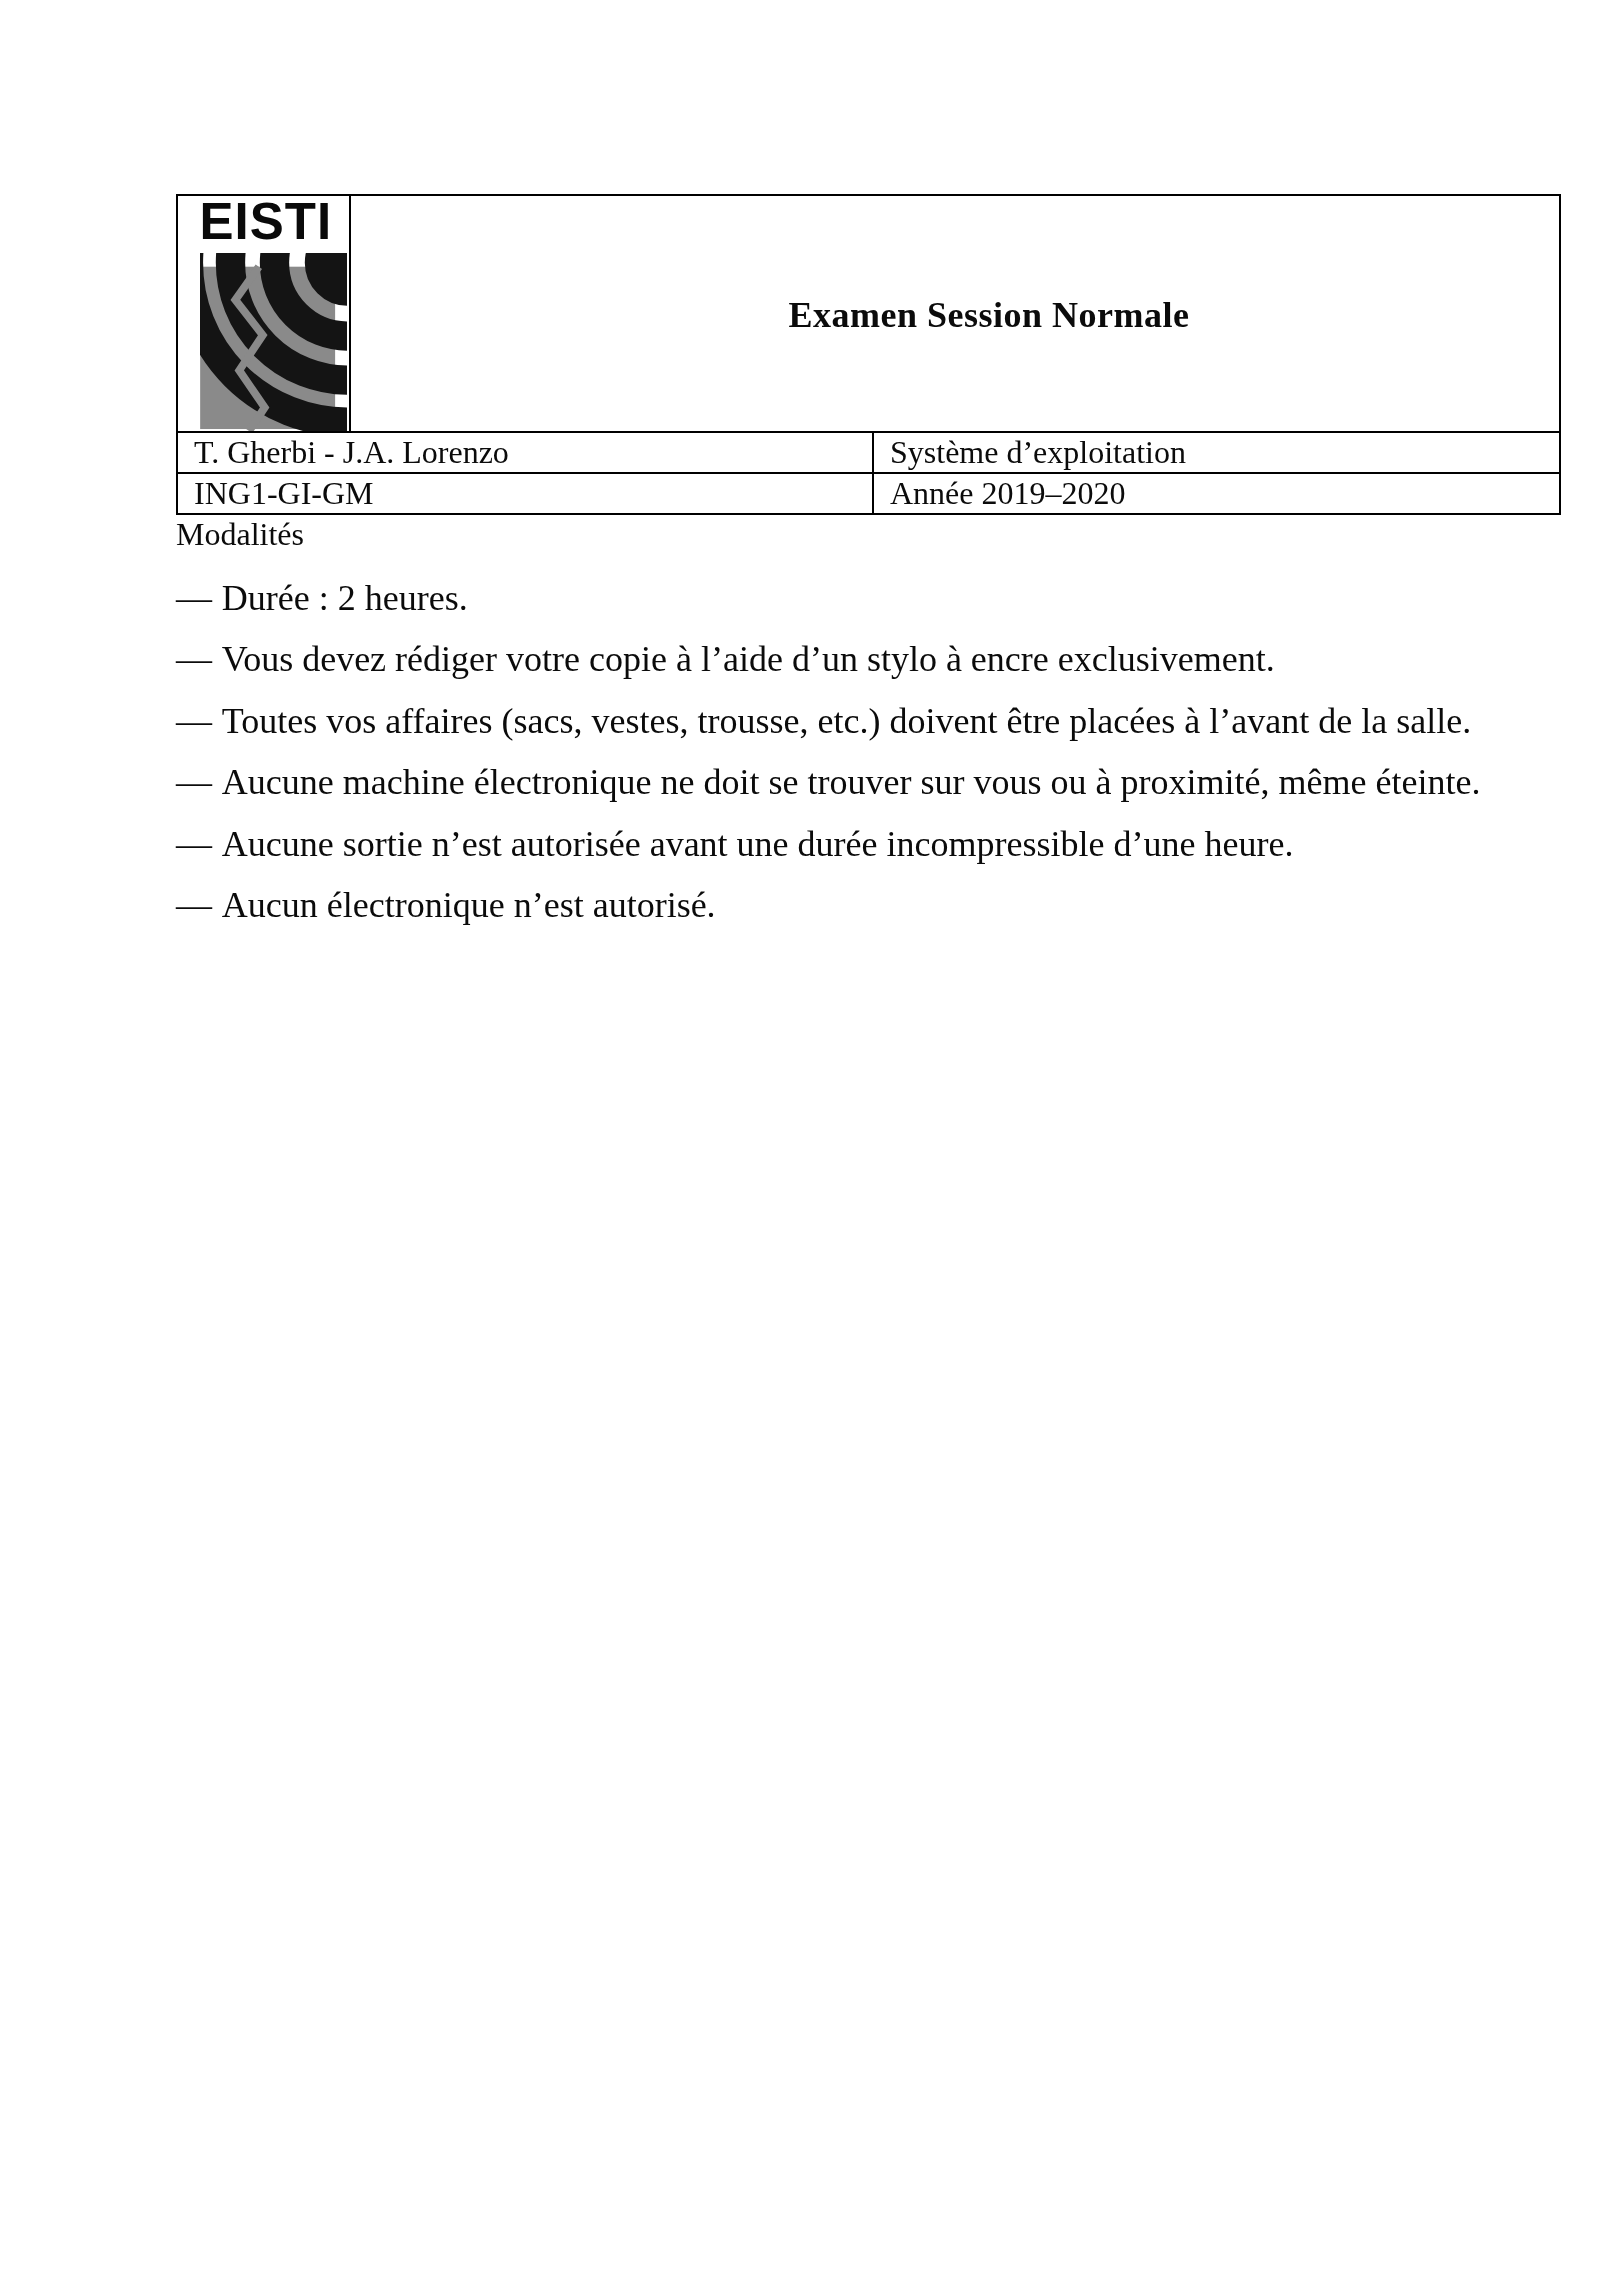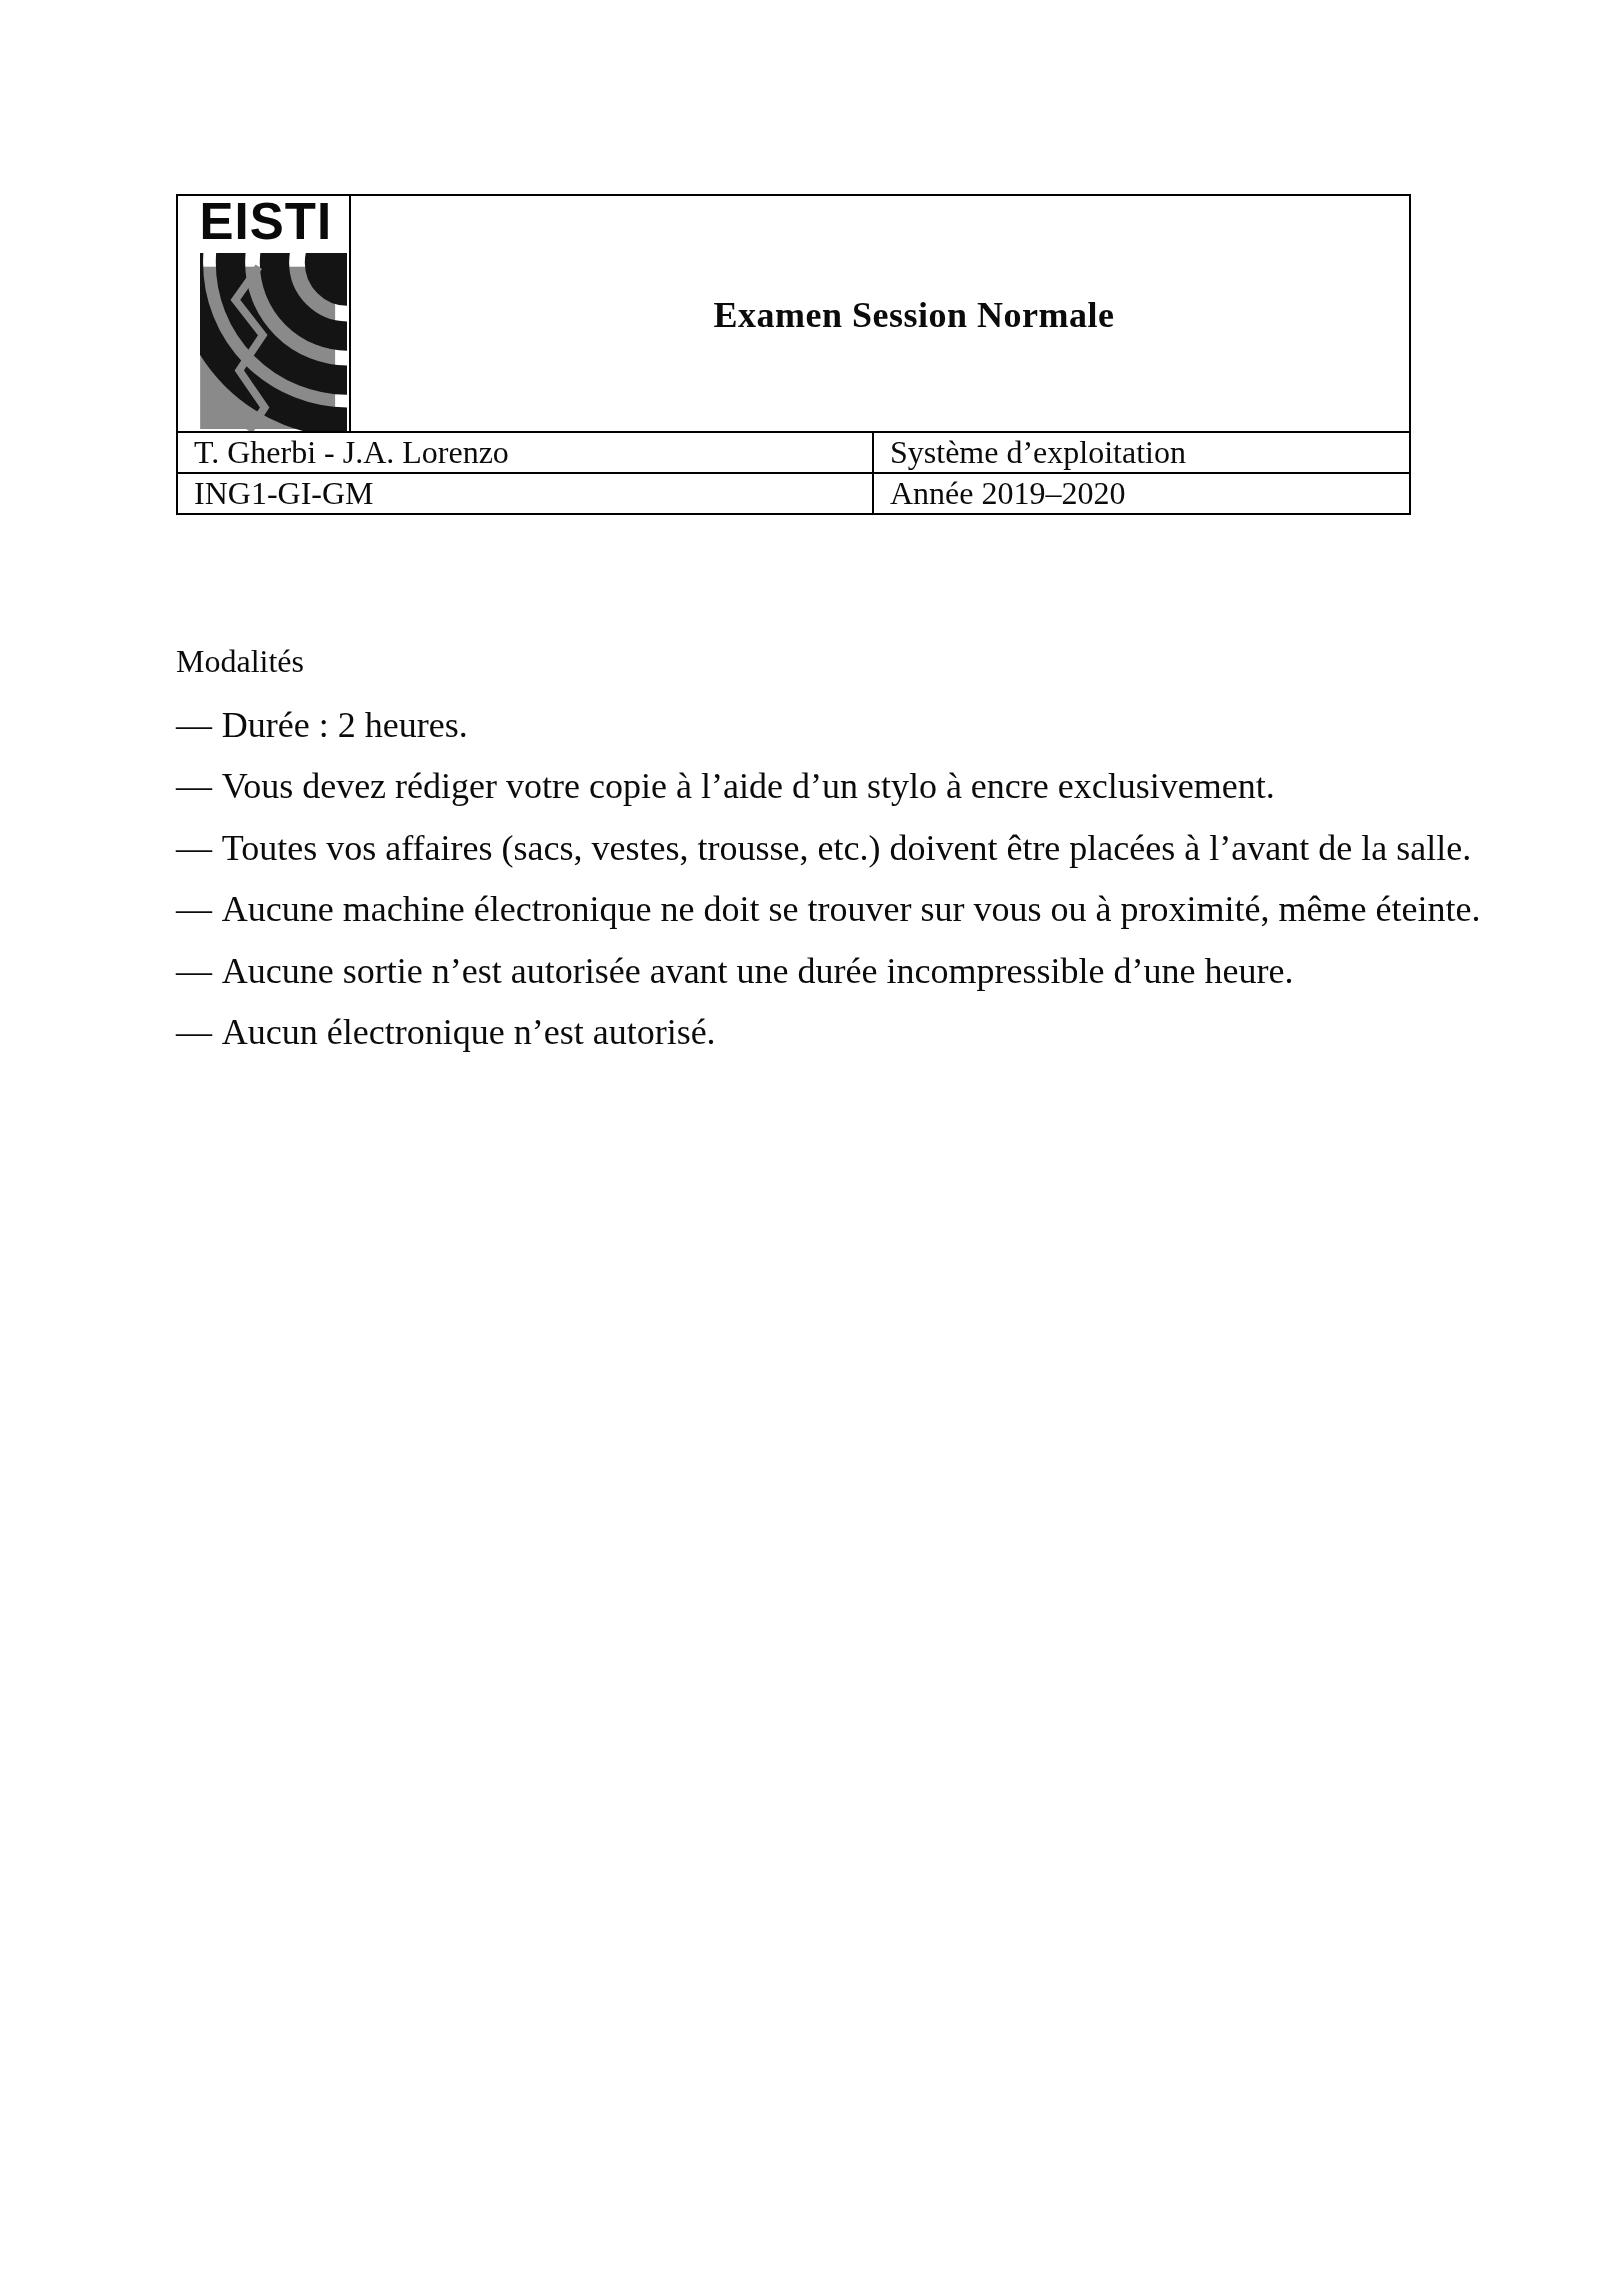--- a/index.html
+++ b/index.html
@@ -15,21 +15,21 @@
     font-family: "Liberation Serif", serif;
   }
   .page {
     padding: 194px 176px 0 176px;
   }
 
   
   table.tbl {
     border-collapse: collapse;
     table-layout: fixed;
-    width: 1235px;
+    width: 1385px;
     border-radius: 25px;
   }
   table.tbl td {
     border: 2px solid #000000;
     background: #ffffff;
     box-sizing: border-box;
   }
   table.tbl-info {
     margin-top: -2px;
   }
@@ -68,21 +68,20 @@
     letter-spacing: 1px;
     color: #0a0a0a;
   }
   .logo-graphic {
     display: block;
     margin-top: 9.8px;
   }
 
   
   .section-heading {
-    margin-top: 127px;
     font-size: 32px;
     line-height: 39px;
   }
   .rules {
     margin-top: 24.5px;
   }
   .rule {
     font-size: 36px;
     line-height: 39px;
     white-space: nowrap;

